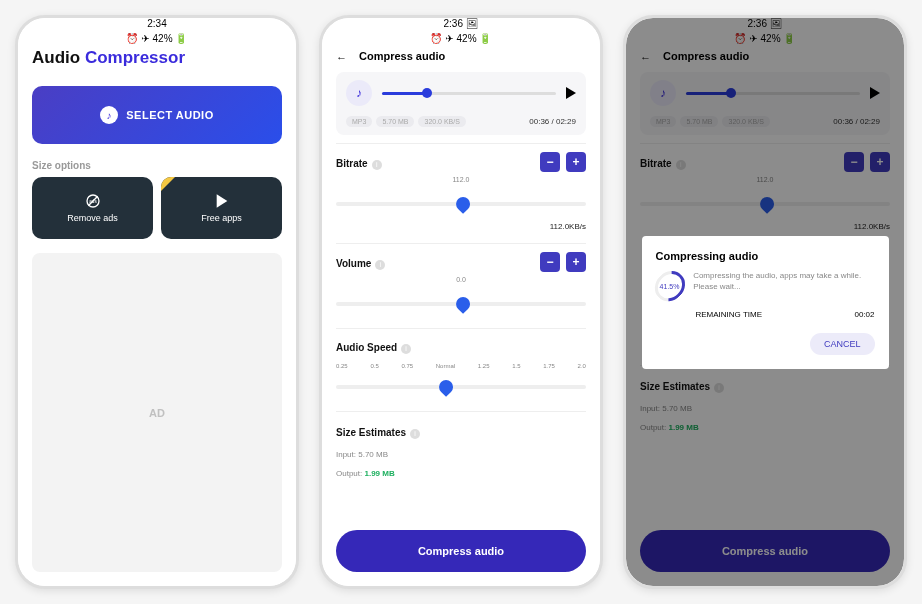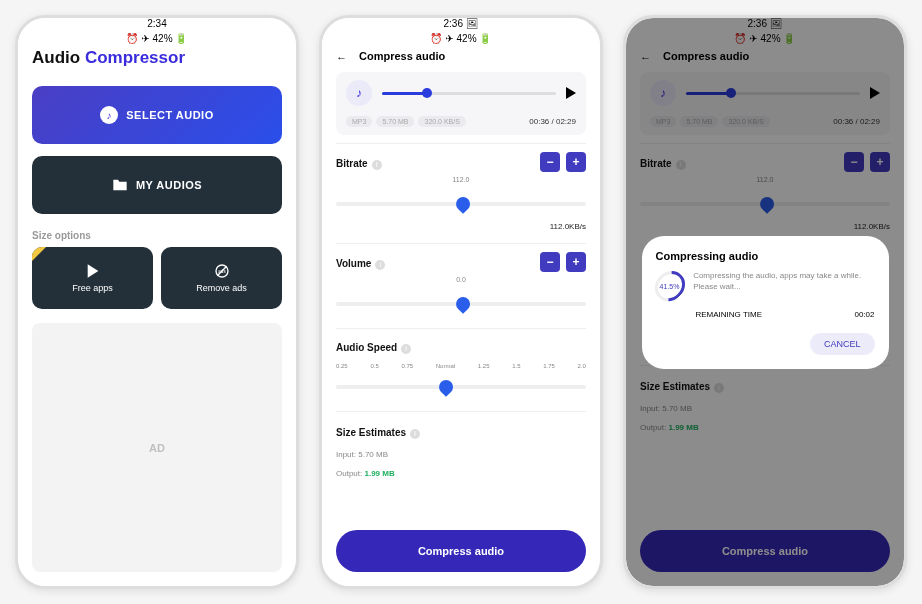--- a/index.html
+++ b/index.html
@@ -49,21 +49,21 @@
 .drop-label{position:absolute;top:-10px;font-size:7px;color:#888;transform:translateX(-50%);}
 .sect-val{text-align:right;font-size:8px;color:#222;padding-top:6px;}
 .ticks{display:flex;justify-content:space-between;position:absolute;top:-6px;left:0;right:0;font-size:6px;color:#888;}
 .size-est{margin:8px 14px;border-top:1px solid #eee;padding-top:10px;}
 .est-line{font-size:8px;color:#888;margin-top:10px;}
 .est-out{color:#1eb060;font-weight:700;}
 .compress-btn{margin:auto 14px 14px;height:42px;border-radius:22px;background:#3528b8;color:#fff;display:flex;align-items:center;justify-content:center;font-size:11px;font-weight:700;}
 
 
 .dim{position:absolute;inset:0;background:rgba(0,0,0,.45);display:flex;align-items:center;justify-content:center;border-radius:27px;}
-.modal{width:247px;background:#fff;border-radius:22px;padding:14px;}
+.modal{width:247px;background:#fff;border-radius:4px;padding:14px;}
 .modal-title{font-size:11px;font-weight:700;margin-bottom:8px;}
 .modal-body{display:flex;gap:10px;align-items:flex-start;}
 .ring{width:32px;height:32px;border-radius:50%;border:3px solid #eee;border-top-color:#403bbf;border-right-color:#403bbf;display:flex;align-items:center;justify-content:center;font-size:7px;color:#403bbf;transform:rotate(45deg);}
 .ring span{transform:rotate(-45deg);}
 .modal-text{font-size:8px;color:#888;line-height:1.4;}
 .rem-row{display:flex;justify-content:space-between;margin-top:8px;font-size:8px;font-weight:400;padding-left:40px;}
 .cancel-row{text-align:right;margin-top:14px;}
 .cancel-btn{display:inline-block;background:#ecebf9;color:#403bbf;font-size:9px;font-weight:400;padding:6px 14px;border-radius:14px;}
 .svg-ico{fill:#fff;}
 </style>
@@ -77,42 +77,36 @@
       <span class="status-right">⏰ ✈ <span>42%</span>🔋</span>
     </div>
     <div class="content">
       <div class="app-title">
         <span class="a">Audio </span><span class="b">Compressor</span>
       </div>
       <div class="big-btn btn-blue">
         <span class="icon-circle">♪</span>
         <span>SELECT AUDIO</span>
       </div>
-      <div class="big-btn btn-dark">
-        <svg class="svg-ico" width="16" height="14" viewBox="0 0 24 20">
-            <path d="M2 2h7l2 3h11v13H2z"></path>
-          </svg>
-        <span>MY AUDIOS</span>
-      </div>
       <div class="more-label">Size options</div>
       <div class="small-row">
-        <div class="small-card">
-          <div class="corner"></div>
-          <svg class="svg-ico" width="16" height="16" viewBox="0 0 24 24">
-              <path d="M4 2v20l16-10z"></path>
-            </svg>
-          <span>Free apps</span>
-        </div>
         <div class="small-card">
           <svg class="svg-ico" width="16" height="16" viewBox="0 0 24 24">
               <circle cx="12" cy="12" r="9" fill="none" stroke="#fff" stroke-width="2"></circle>
               <text x="12" y="15" font-size="7" text-anchor="middle" fill="#fff">ads</text>
               <line x1="5" y1="19" x2="19" y2="5" stroke="#fff" stroke-width="2"></line>
             </svg>
           <span>Remove ads</span>
+        </div>
+        <div class="small-card">
+          <div class="corner"></div>
+          <svg class="svg-ico" width="16" height="16" viewBox="0 0 24 24">
+              <path d="M4 2v20l16-10z"></path>
+            </svg>
+          <span>Free apps</span>
         </div>
       </div>
       <div class="ad-box">
         <span>AD</span>
       </div>
     </div>
   </div>
 </div>
 
 <div class="phone">

